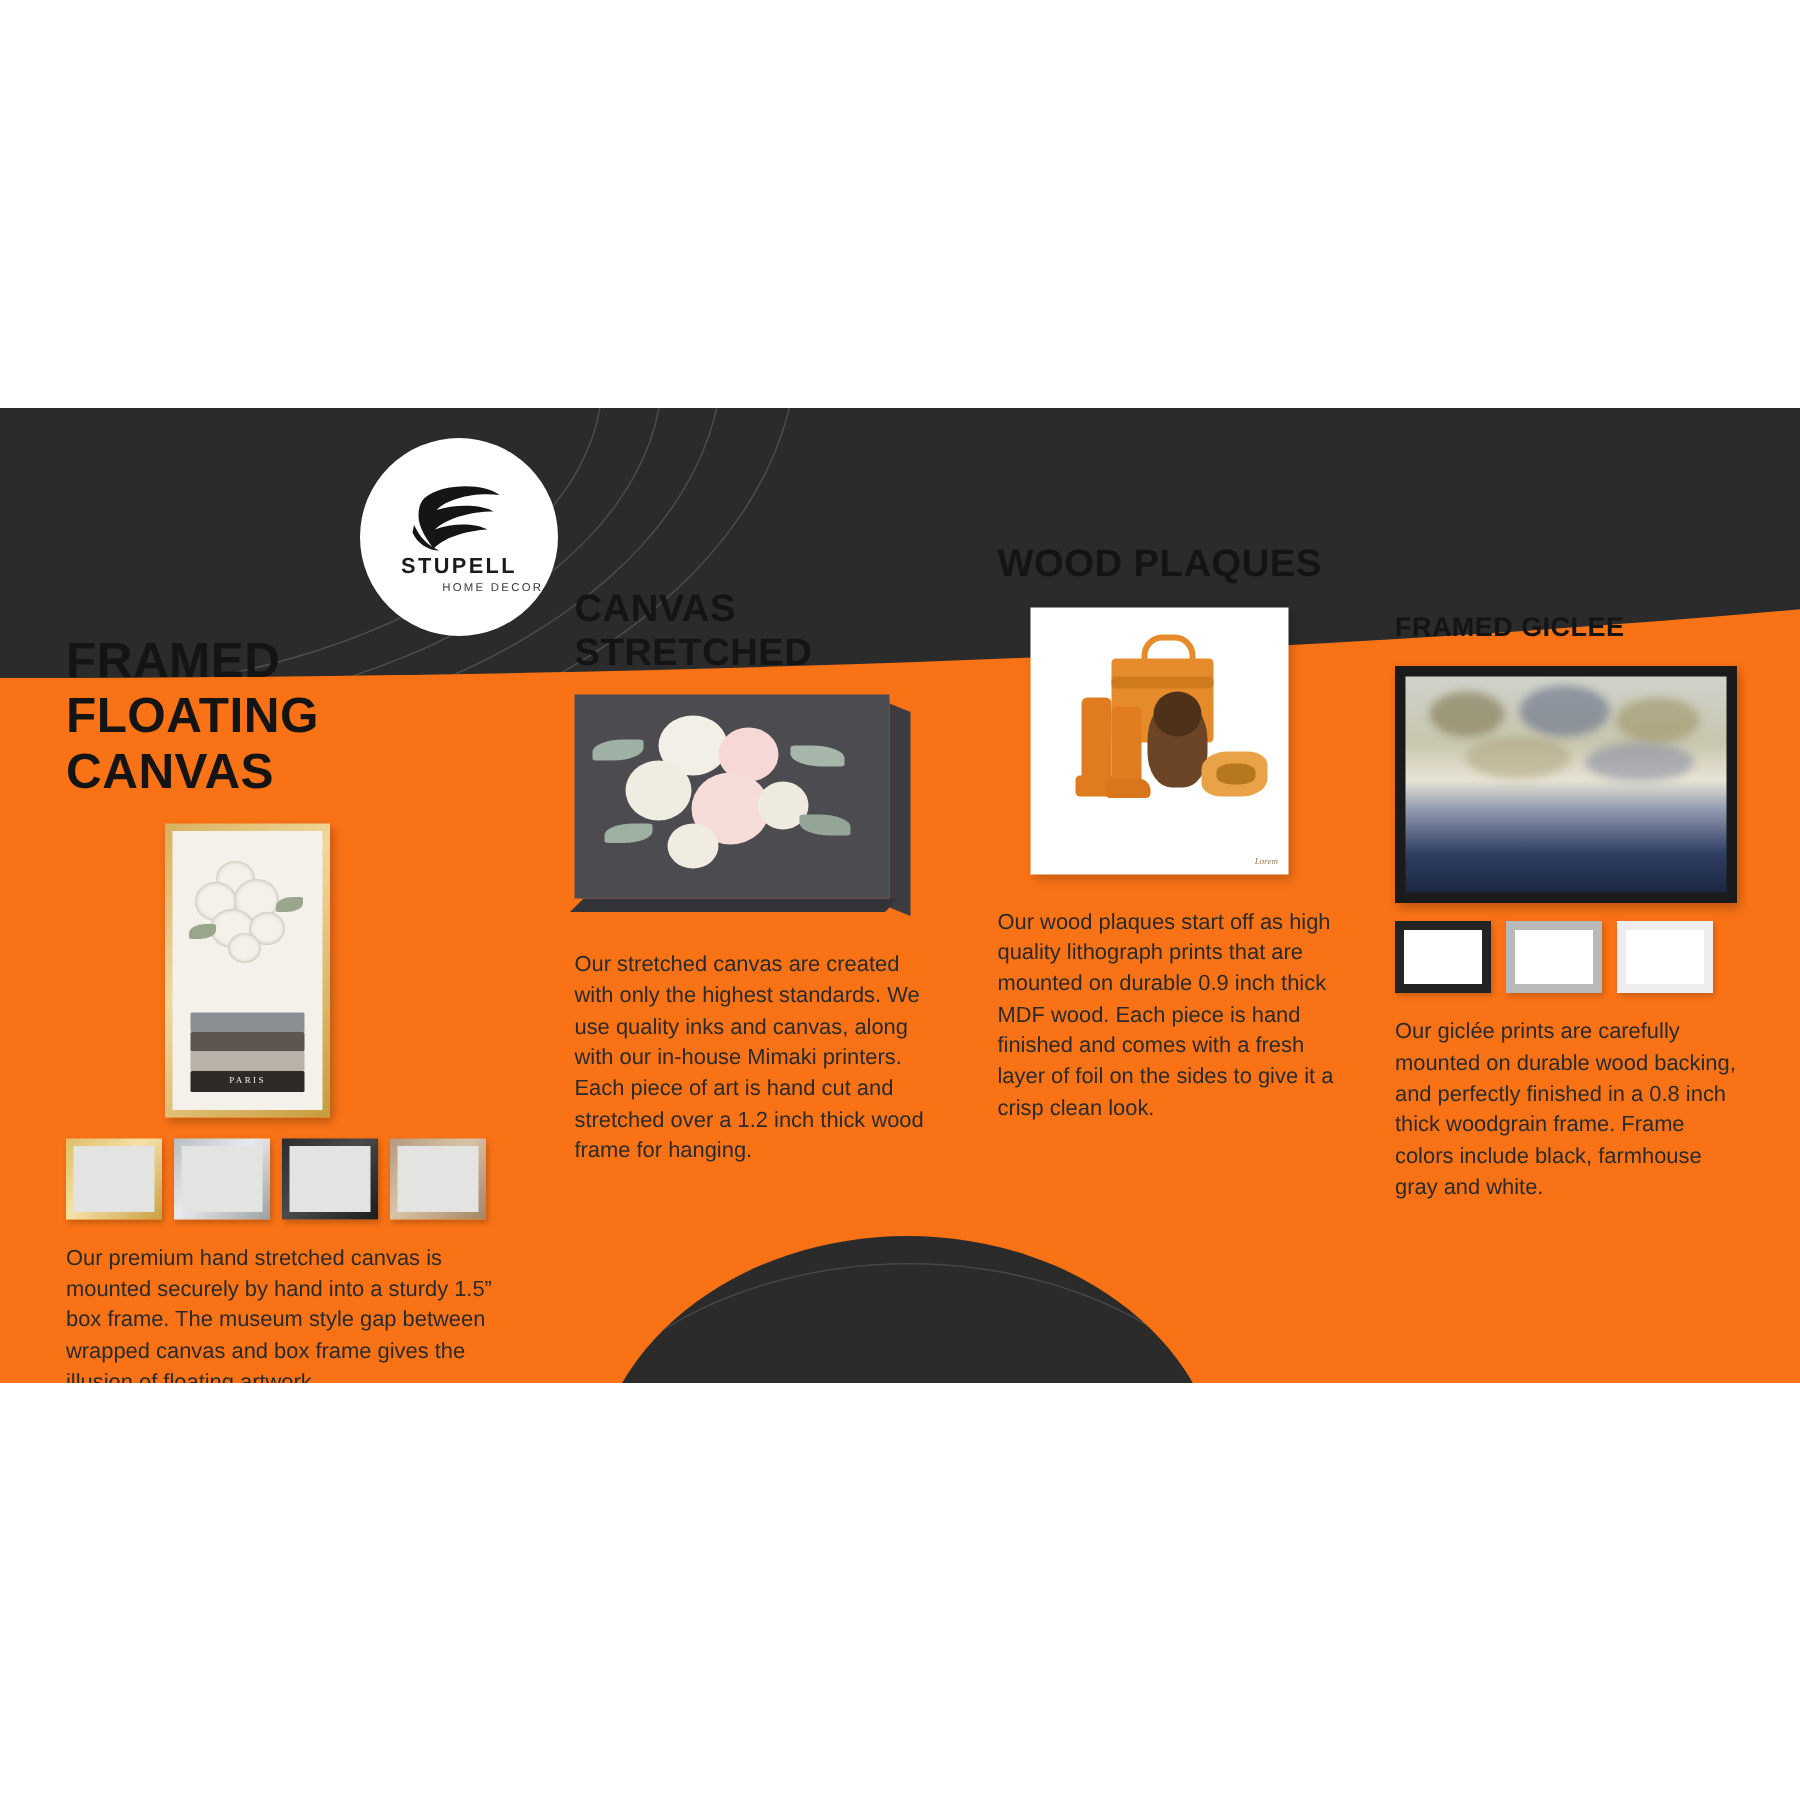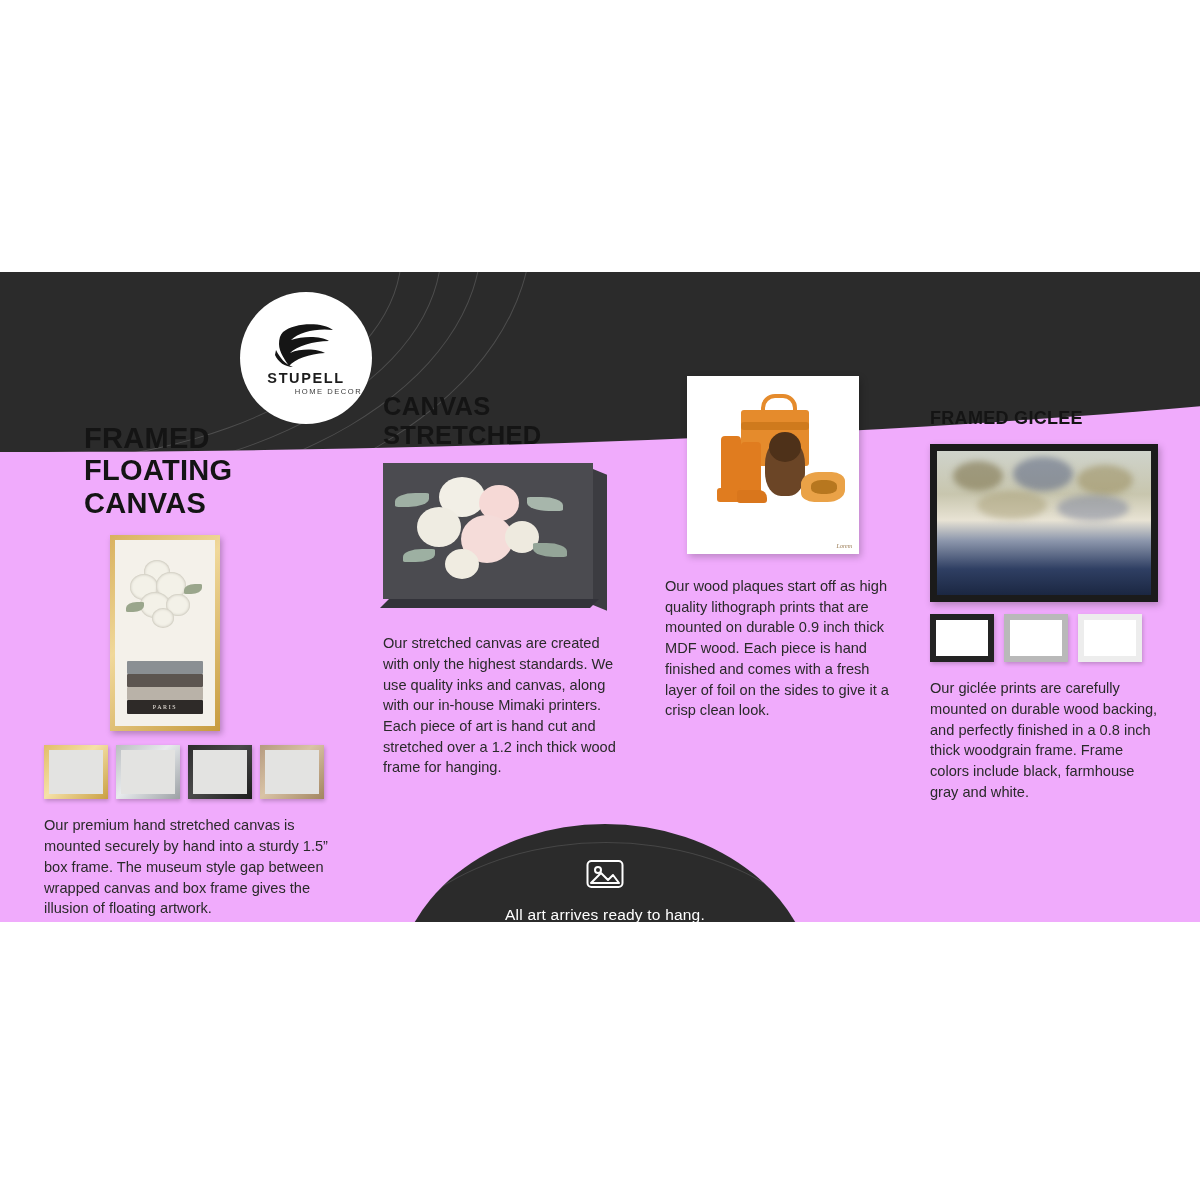--- a/index.html
+++ b/index.html
@@ -17,21 +17,21 @@
     overflow: hidden;
     background: #ffffff;
   }
   
   .band {
     position: absolute;
     left: 0;
     top: 272px;
     width: 1200px;
     height: 650px;
-    background: #f0abfc;
+    background: #f97316;
     overflow: hidden;
   }
   
   .swoosh {
     position: absolute;
     left: 0;
     top: 0;
     width: 1200px;
     height: 180px;
     background: #2b2b2b;
@@ -94,21 +94,21 @@
     letter-spacing: 0.3px;
     line-height: 1.12;
   }
   .col-body {
     color: #2a2a2a;
     font-size: 14.6px;
     line-height: 1.42;
   }
   
   #col1 { left: 44px; top: 150px; width: 290px; }
-  #col1 .col-title { font-size: 29px; margin-left: 40px; }
+  #col1 .col-title { font-size: 33px; }
   #col1 .art-wrap { margin-top: 16px; margin-left: 66px; }
   .frame-gold {
     width: 110px;
     height: 196px;
     background: linear-gradient(135deg,#d8b15e,#f0d89a 40%,#c79b3e);
     padding: 5px;
     box-sizing: border-box;
     box-shadow: 2px 3px 6px rgba(0,0,0,0.25);
   }
   .frame-gold .inner {
@@ -389,20 +389,23 @@
           <div class="bloom" style="left:12px;top:30px;width:34px;height:14px;background:#9fb0a4;border-radius:60% 10%;"></div>
           <div class="bloom" style="left:144px;top:34px;width:36px;height:14px;background:#a7b6ab;border-radius:10% 60%;"></div>
           <div class="bloom" style="left:150px;top:80px;width:34px;height:14px;background:#94a598;border-radius:10% 60%;"></div>
           <div class="bloom" style="left:20px;top:86px;width:32px;height:13px;background:#9db0a2;border-radius:60% 10%;"></div>
         </div>
       </div>
       <div class="col-body">Our stretched canvas are created with only the highest standards. We use quality inks and canvas, along with our in-house Mimaki printers. Each piece of art is hand cut and stretched over a 1.2 inch thick wood frame for hanging.</div>
     </div>
 
     <div class="col" id="col3">
+      <div class="col-title">
+        <div>WOOD PLAQUES</div>
+      </div>
       <div class="plaque">
         <div class="bag-body" style="left:54px;top:34px;width:68px;height:56px;"></div>
         <div class="bag-body" style="left:74px;top:18px;width:28px;height:20px;border-radius:14px 14px 0 0;background:transparent;border:4px solid #e58b2c;"></div>
         <div class="bag-body" style="left:54px;top:46px;width:68px;height:8px;background:#cf7a1d;"></div>
         <div class="boot" style="left:34px;top:60px;width:20px;height:62px;"></div>
         <div class="boot" style="left:30px;top:112px;width:30px;height:14px;border-radius:3px 8px 3px 3px;background:#e07c1f;"></div>
         <div class="boot" style="left:54px;top:66px;width:20px;height:58px;"></div>
         <div class="boot" style="left:50px;top:114px;width:30px;height:13px;border-radius:3px 8px 3px 3px;background:#d9761c;"></div>
         <div class="dog" style="left:78px;top:62px;width:40px;height:58px;"></div>
         <div class="dog" style="left:82px;top:56px;width:32px;height:30px;background:#4e3119;border-radius:50%;"></div>
@@ -437,26 +440,16 @@
             <div class="fs-in"></div>
           </div>
       </div>
       <div class="col-body">Our giclée prints are carefully mounted on durable wood backing, and perfectly finished in a 0.8 inch thick woodgrain frame. Frame colors include black, farmhouse gray and white.</div>
     </div>
 
     <div class="arc">
       <div class="arc-line" style="left:-40px;top:18px;width:500px;height:360px;"></div>
       <div class="arc-line" style="left:-70px;top:-6px;width:560px;height:410px;"></div>
       <div class="arc-line" style="left:-110px;top:-34px;width:640px;height:470px;"></div>
-      <div class="arc-content">
-        <span class="arc-icon">
-          <svg width="38" height="32" viewBox="0 0 38 32">
-            <rect x="1.5" y="3" width="35" height="26" rx="4" fill="none" stroke="#ffffff" stroke-width="2"></rect>
-            <circle cx="12" cy="12" r="3" fill="none" stroke="#ffffff" stroke-width="2"></circle>
-            <path d="M5 25 L15 15 L22 22 L27 17 L33 25 Z" fill="none" stroke="#ffffff" stroke-width="2" stroke-linejoin="round"></path>
-          </svg>
-        </span>
-        <div class="arc-text">All art arrives ready to hang.</div>
-      </div>
     </div>
 
   </div>
 </div>
 
 </body></html>

